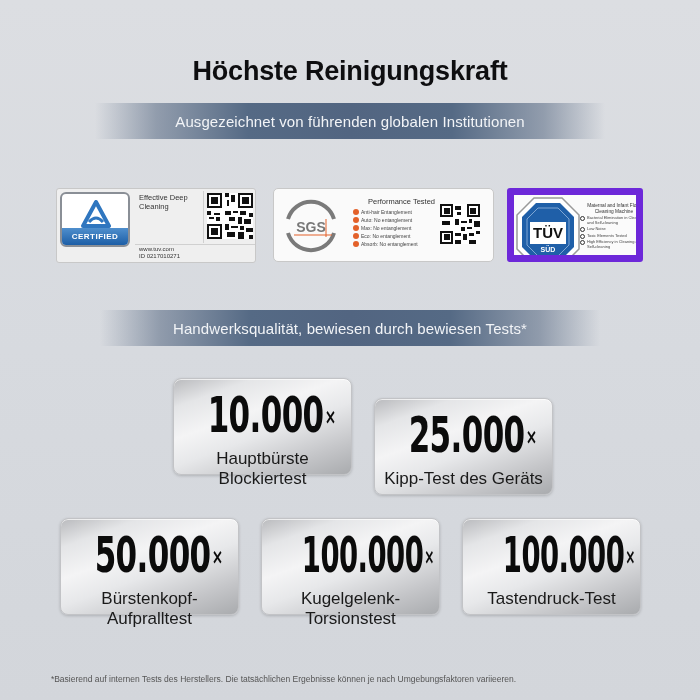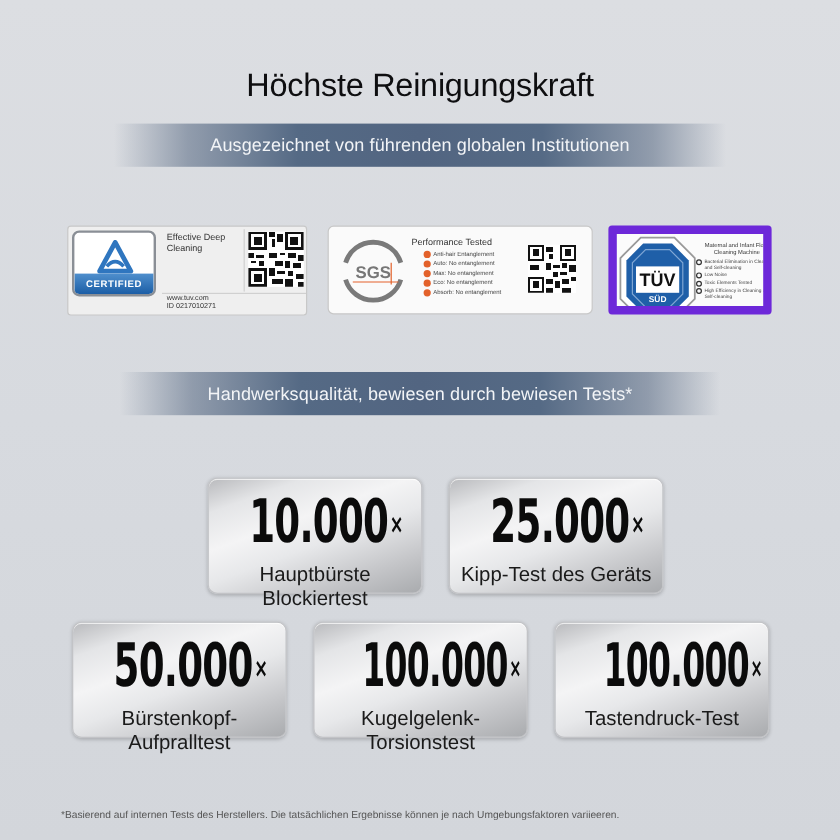--- a/index.html
+++ b/index.html
@@ -5,21 +5,21 @@
   * { box-sizing: border-box; margin: 0; padding: 0; }
   html, body { width: 700px; height: 700px; overflow: hidden; }
   body {
     position: relative;
     background: linear-gradient(180deg, #dcdee2 0%, #d7dadf 50%, #d3d6db 100%);
     font-family: "Liberation Sans", sans-serif;
     color: #111;
   }
   .title {
     position: absolute; top: 56px; left: 0; width: 700px;
-    text-align: center; font-size: 27px; font-weight: normal; color: #0e0e10;
+    text-align: center; font-size: 27px; font-weight: bold; color: #0e0e10;
     letter-spacing: -0.2px;
   }
   .banner {
     position: absolute; left: 0; width: 700px; height: 36px;
     display: flex; align-items: center; justify-content: center;
   }
   .banner::before {
     content: ""; position: absolute; top: 0; bottom: 0;
     background: linear-gradient(90deg, rgba(86,104,130,0) 0%, rgba(86,104,130,0.55) 12%, #556a85 30%, #526581 50%, #556a85 70%, rgba(86,104,130,0.55) 88%, rgba(86,104,130,0) 100%);
   }
@@ -55,21 +55,21 @@
     position: absolute; left: 82px; top: 4px; width: 62px;
     font-size: 7.5px; color: #333; line-height: 9px;
   }
   .tuvr .divider-v { position: absolute; left: 146px; top: 2px; width: 1px; height: 52px; background: #d0d0d0; }
   .tuvr .divider-h { position: absolute; left: 78px; top: 55px; width: 120px; height: 1px; background: #d0d0d0; }
   .tuvr .site { position: absolute; left: 82px; top: 57px; font-size: 6px; color: #333; line-height: 7px; }
   .qr { position: absolute; background: #fff; }
   .tuvr .qr { left: 150px; top: 4px; width: 46px; height: 46px; }
   .cert.sgs { left: 273px; top: 188px; width: 221px; height: 74px; background: #fafafa; border-radius: 5px; }
   .sgs .ring { position: absolute; left: 6px; top: 6px; }
-  .sgs .heading { position: absolute; left: 69px; top: 8px; font-size: 7.5px; color: #333; }
+  .sgs .heading { position: absolute; left: 94px; top: 8px; font-size: 7.5px; color: #333; }
   .sgs ul { position: absolute; left: 79px; top: 19px; list-style: none; }
   .sgs li { display: flex; align-items: center; font-size: 5px; color: #444; height: 8px; }
   .sgs li .chk {
     width: 6px; height: 6px; border-radius: 50%; background: #e3612a; margin-right: 2px; flex: none;
   }
   .sgs .qr { left: 166px; top: 15px; width: 40px; height: 40px; }
   .cert.tuvs {
     left: 507px; top: 188px; width: 136px; height: 74px; background: #fbfbfb; border: 7px solid #6d28d9;
   }
   .tuvs .oct { position: absolute; left: 1px; top: 1px; }
@@ -91,21 +91,21 @@
     position: absolute; top: 6px; left: 0; width: 100%;
     font-family: "DejaVu Sans", sans-serif; font-weight: bold;
     font-size: 50px; color: #0b0b0b; letter-spacing: -1px;
     transform: scaleX(0.62); transform-origin: center; white-space: nowrap; line-height: 60px;
   }
   .tile .num .x { font-size: 22px; vertical-align: 8px; margin-left: 2px; }
   .tile .label {
     position: absolute; top: 70px; left: 0; width: 100%;
     font-size: 17px; color: #1a1a1a;
   }
-  .t1 { left: 173px; top: 398px; padding-left: 40px; }
+  .t1 { left: 173px; top: 378px; padding-left: 40px; }
   .t2 { left: 374px; top: 398px; }
   .t3 { left: 60px; top: 518px; }
   .t4 { left: 261px; top: 518px; }
   .t5 { left: 462px; top: 518px; }
   .t4 .num, .t5 .num { transform: scaleX(0.55); }
 
   .footnote {
     position: absolute; top: 674px; left: 0; width: 567px; text-align: center;
     font-size: 8.5px; color: #555;
   }

